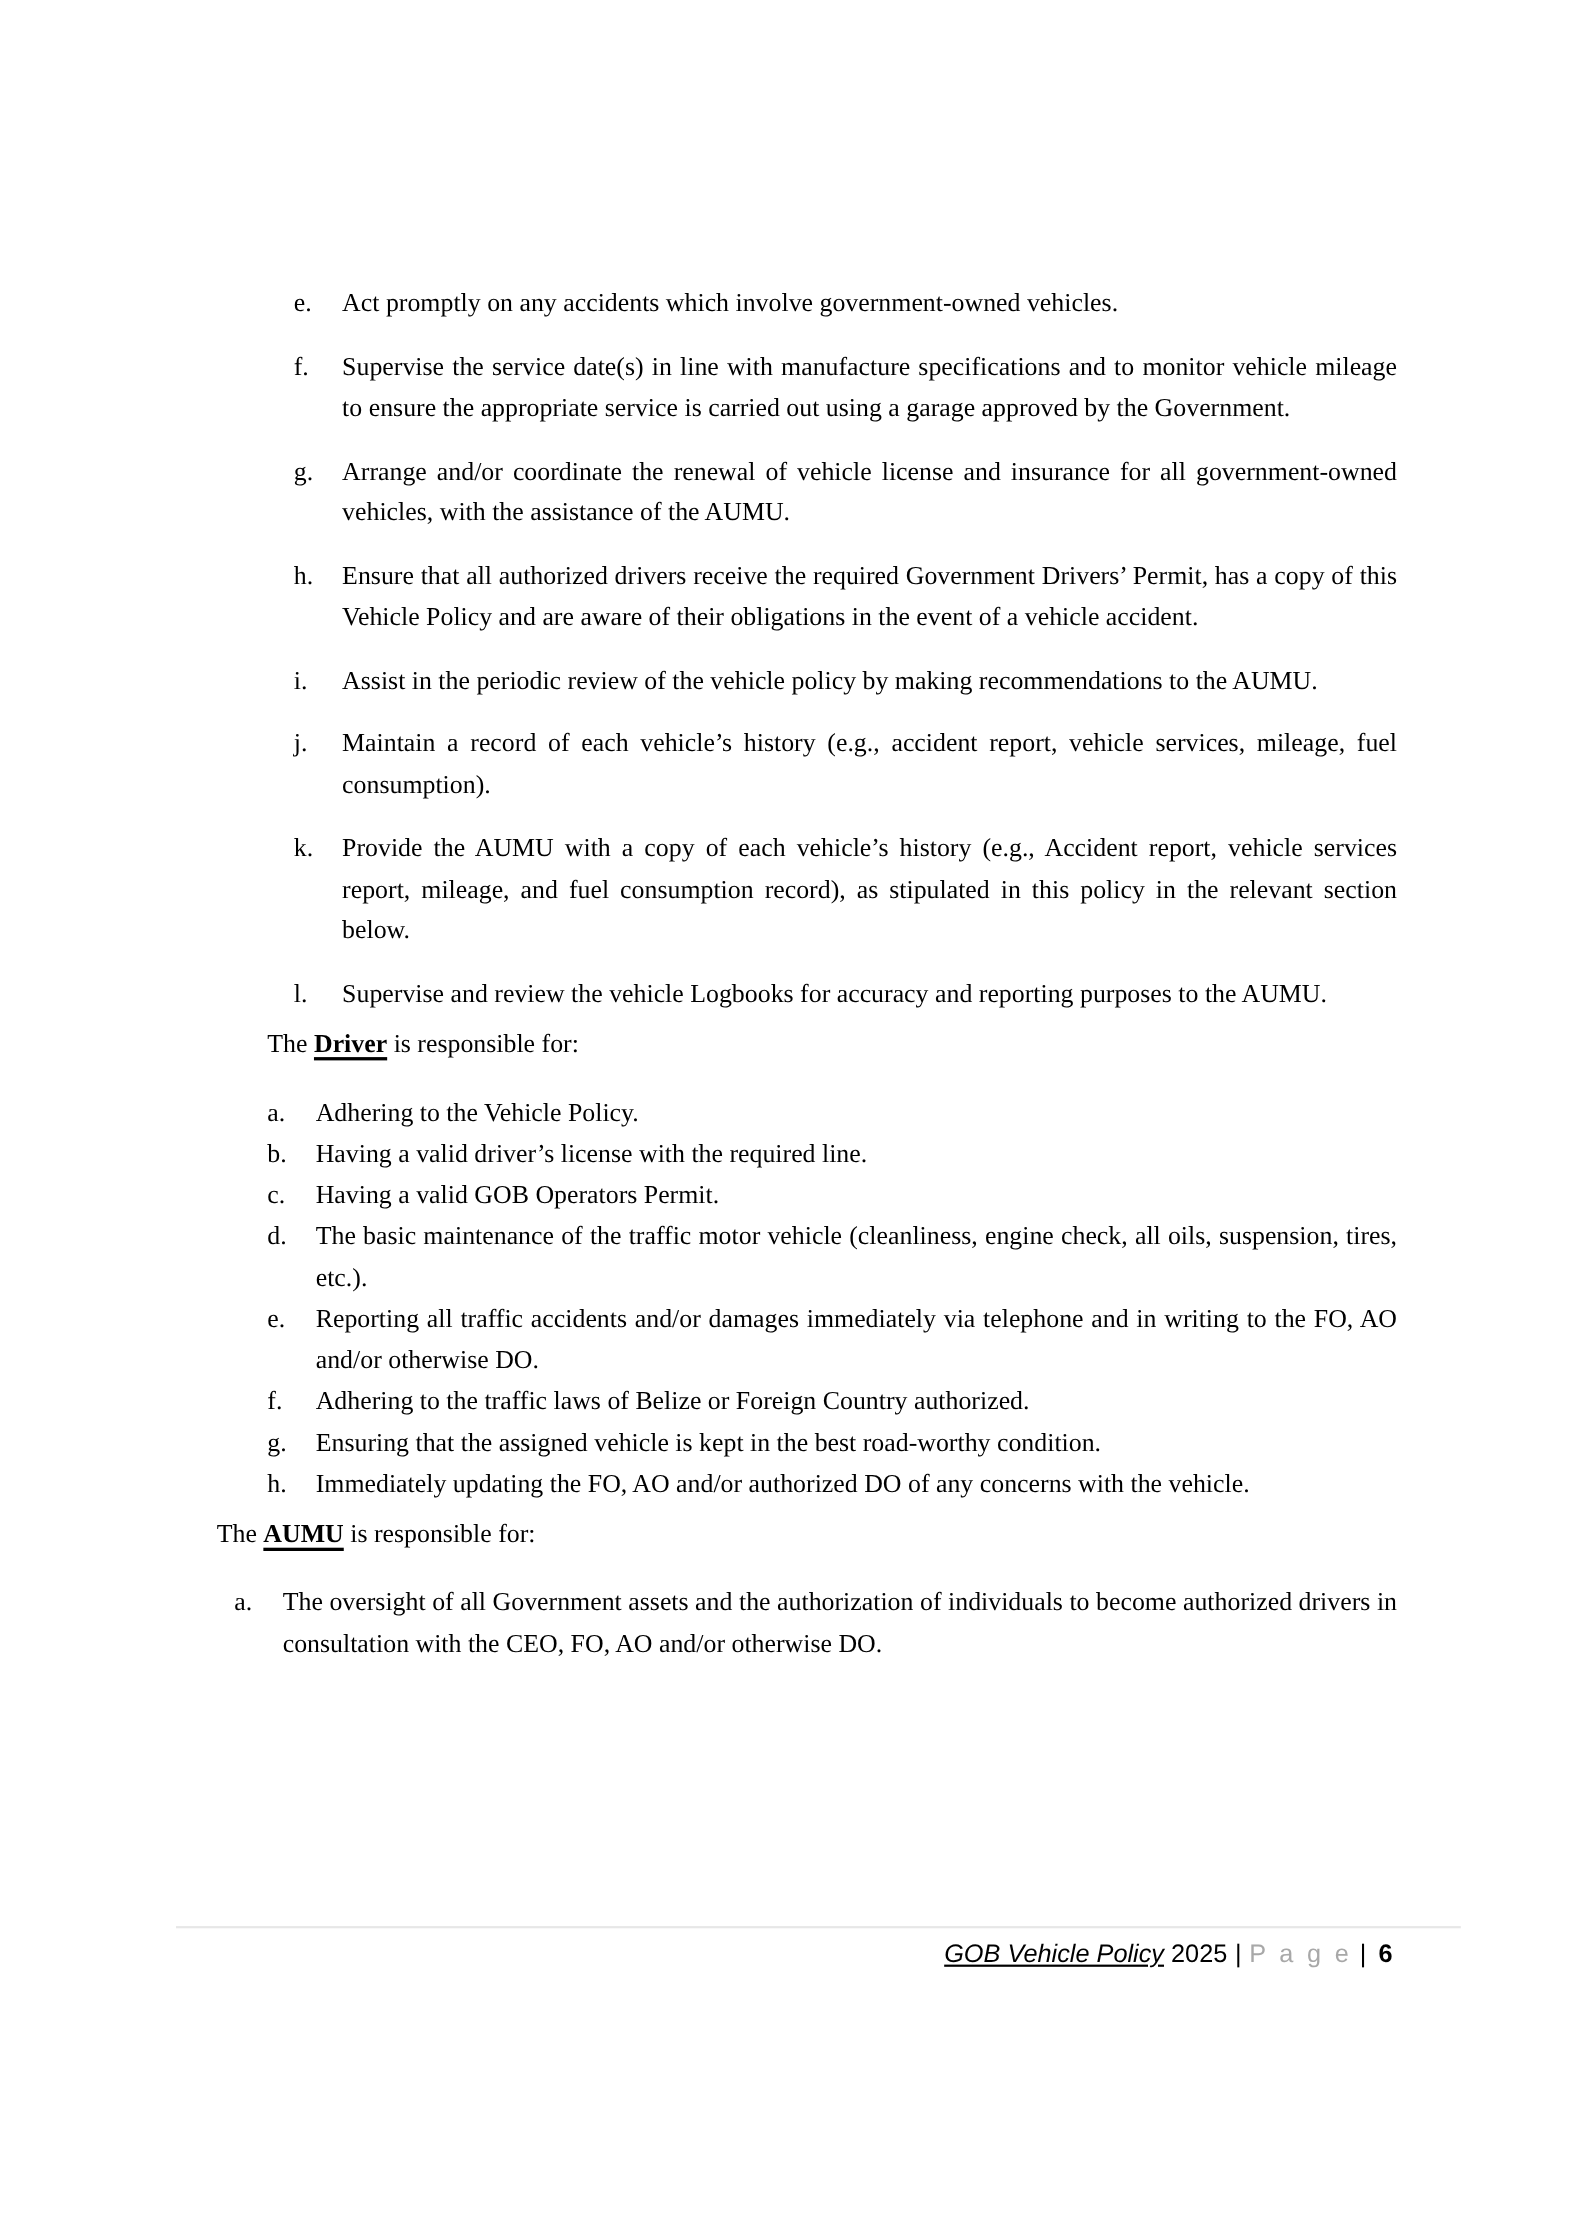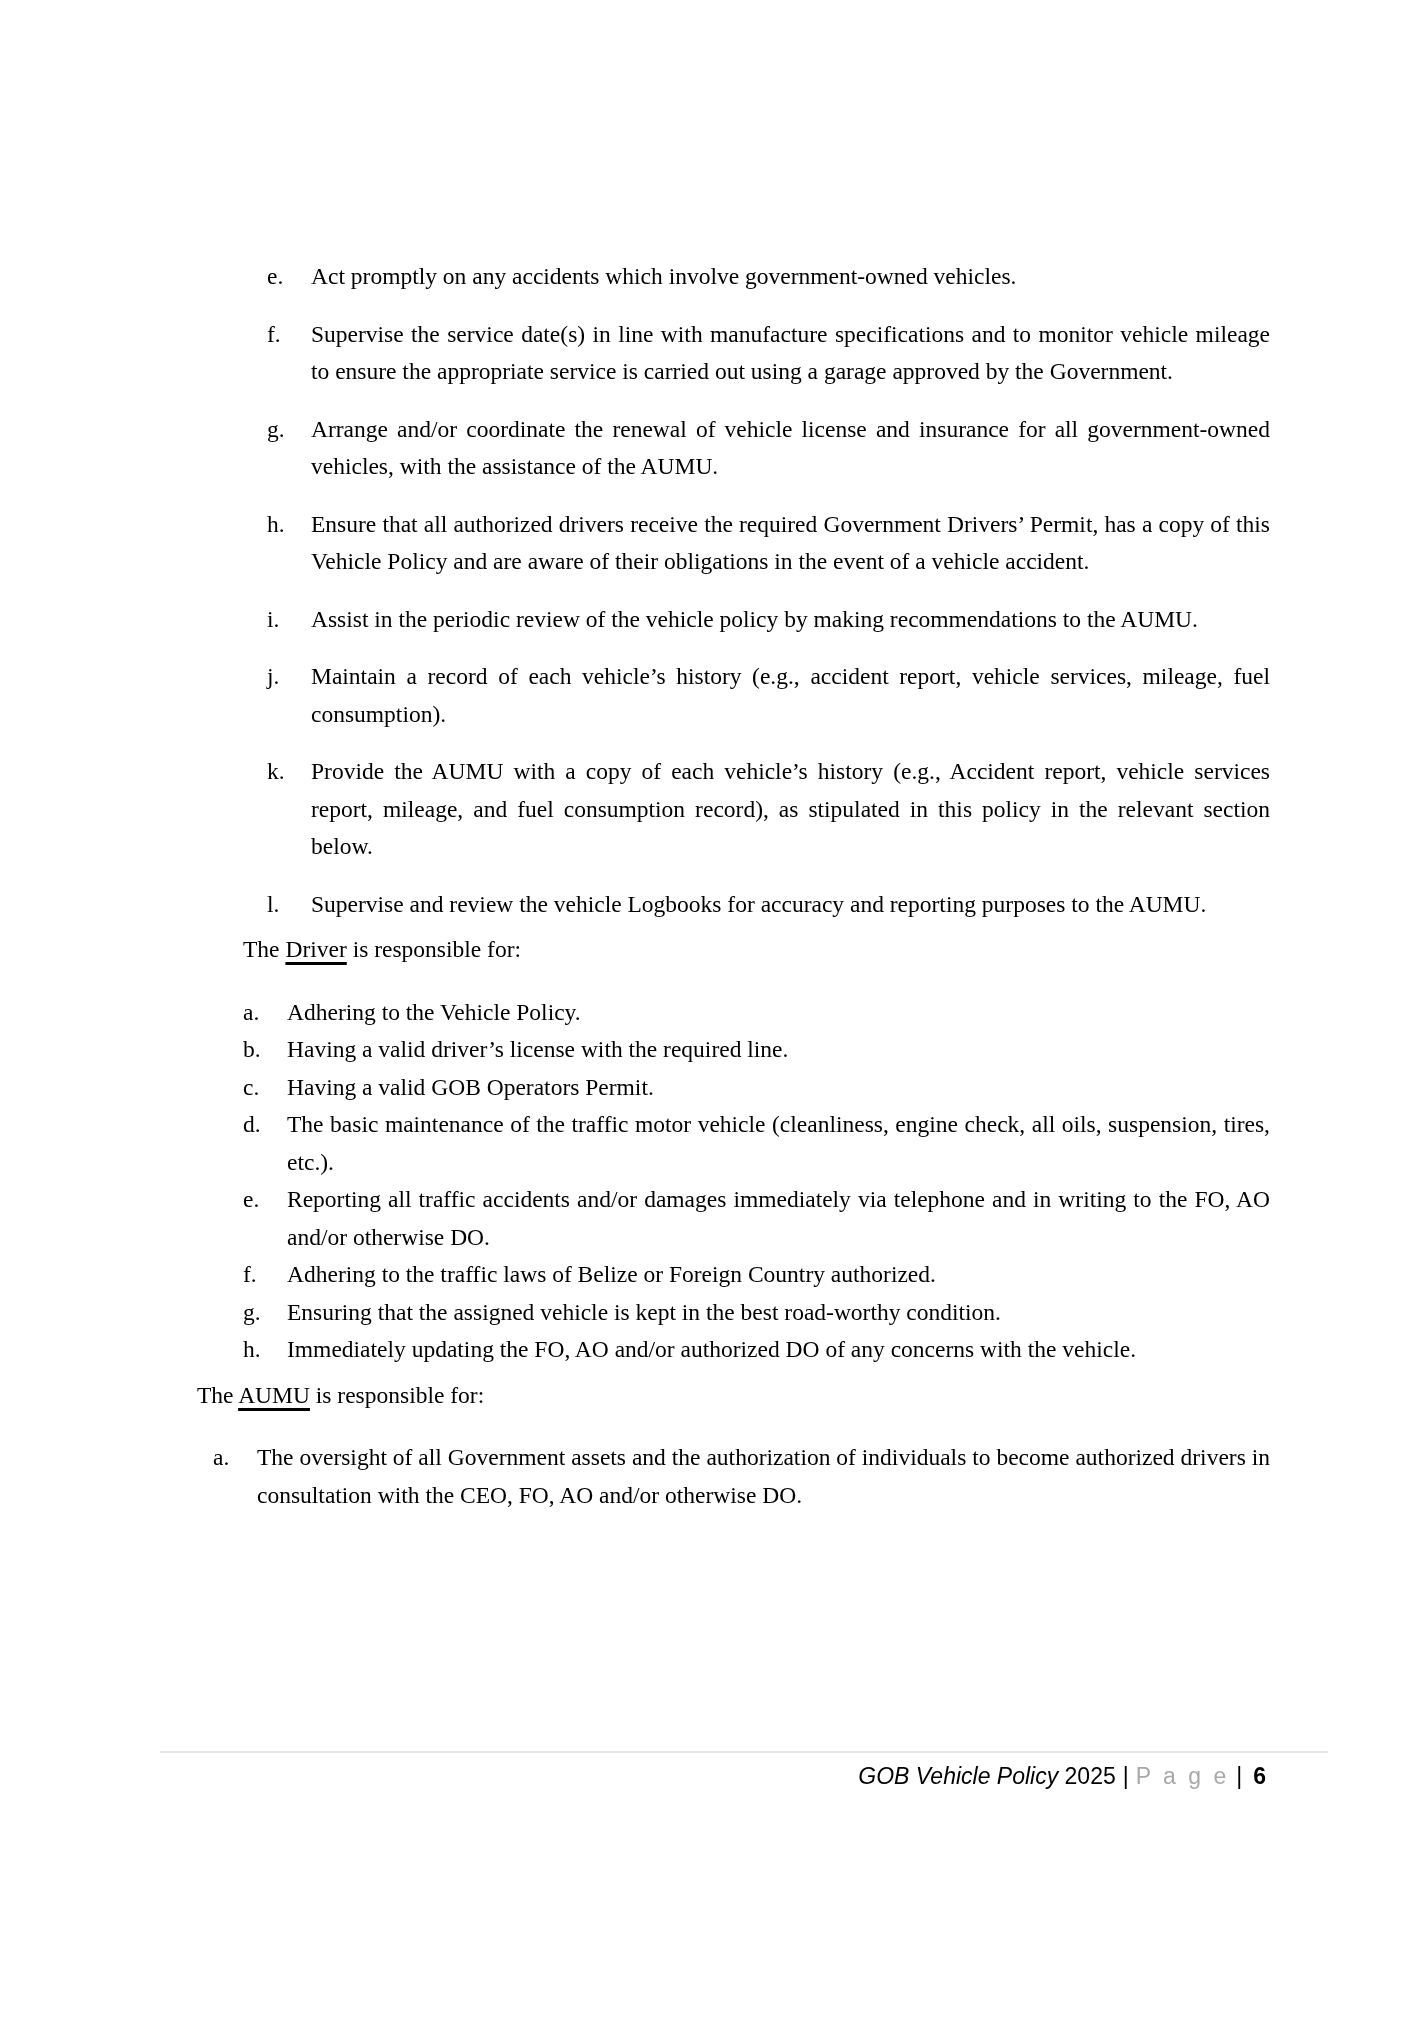--- a/index.html
+++ b/index.html
@@ -25,40 +25,40 @@
   .list .txt{flex:1 1 auto;text-align:justify;}
   .list-officer{margin-left:105px;}
   .list-officer .li{margin-bottom:20px;}
   .list-officer .li:last-child{margin-bottom:0;}
   .list-driver{margin-left:81px;}
   .list-aumu{margin-left:51px;}
   .lead{margin:0;}
   .lead-driver{margin:8px 0 25px 81px;}
   .lead-aumu{margin:8px 0 25px 35px;}
   .lead .term{
-    font-weight:normal;
+    font-weight:bold;
     text-decoration:underline;
     text-decoration-thickness:2.5px;
     text-underline-offset:5px;
   }
   .footer{
     position:absolute;
     left:160px;
     top:1751px;
     width:1168px;
     box-sizing:border-box;
     border-top:2px solid #e7e7e7;
     padding:9px 62px 0 0;
     text-align:right;
     font-family:"Liberation Sans", sans-serif;
     font-size:23px;
     line-height:28px;
     color:#000;
   }
-  .footer .doc-title{font-style:italic;}
+  .footer .doc-title{font-style:italic;text-decoration:underline;}
   .footer .sep{padding:0 7px;}
   .footer .page-word{color:#a8a8a8;letter-spacing:3px;}
   .footer .page-num{font-weight:bold;padding-left:4px;}
 </style>
 </head>
 <body>
 
 <div class="page">
   <main class="content">
 

